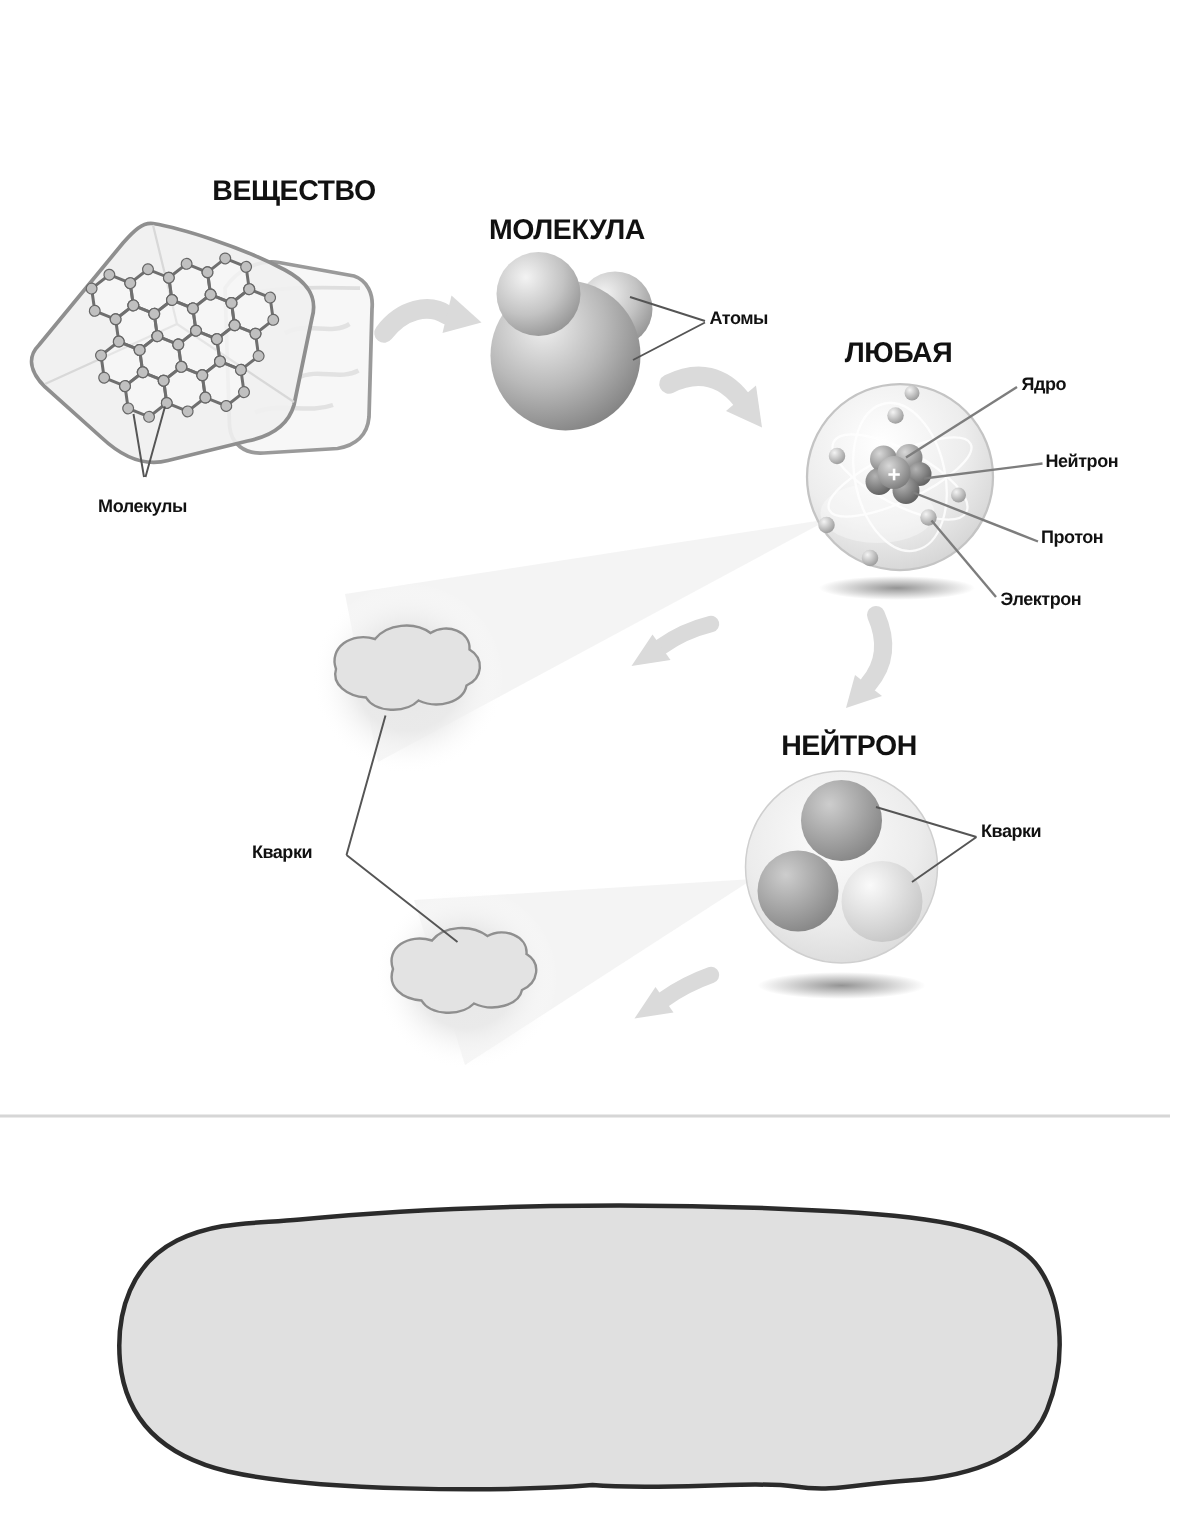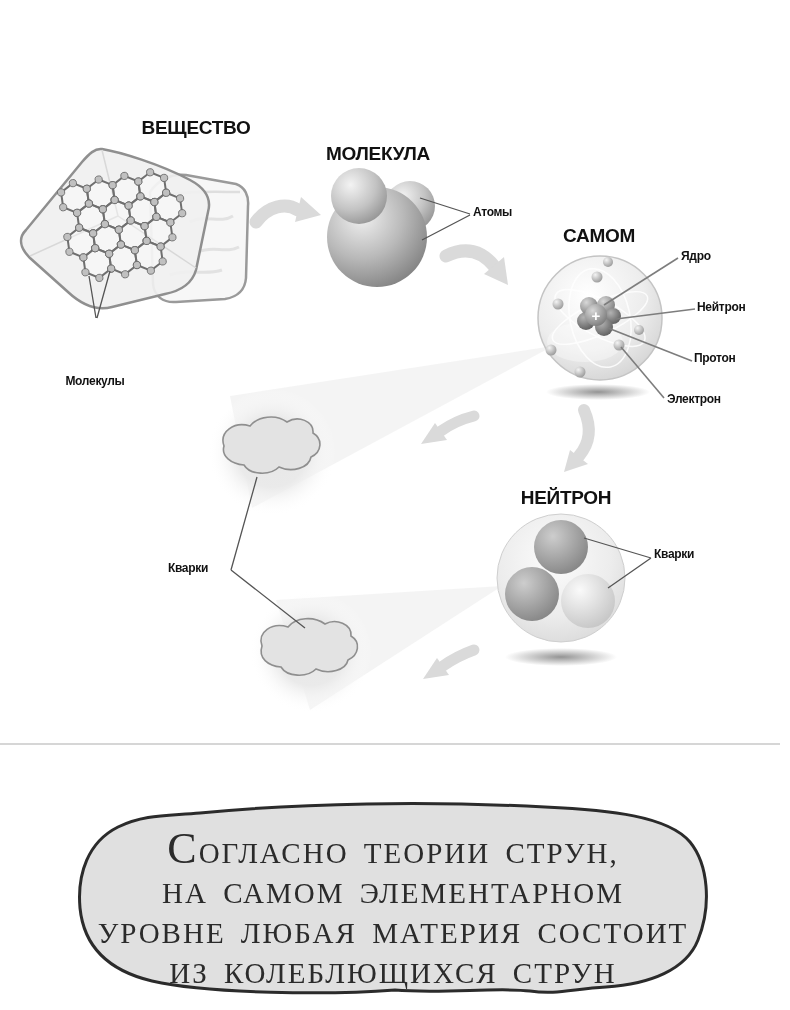--- a/index.html
+++ b/index.html
@@ -209,36 +209,30 @@
   <line x1="0" y1="744" x2="780" y2="744" stroke="#d6d6d6" stroke-width="2"></line>
 
   <path d="M200,813 C300,803 430,801 545,807 C610,810 668,816 690,842 C708,864 712,905 698,940
            C686,970 650,984 606,987 C572,989 556,995 530,991 C500,987 440,994 395,990
            C330,995 210,994 152,981 C110,971 84,948 80,908 C77,874 88,842 118,827
            C145,814 168,816 200,813 Z" fill="#e0e0e0" stroke="#2b2b2b" stroke-width="3"></path>
 </svg>
 
 
 <div class="abs ctr h" style="left:148px;top:117px;margin-left:48px;">ВЕЩЕСТВО</div>
-<div class="abs ctr lbl" style="left:95px;top:330px;margin-top:44px;">Молекулы</div>
+<div class="abs ctr lbl" style="left:95px;top:330px;">Молекулы</div>
 
 <div class="abs ctr h" style="left:378px;top:143px;">МОЛЕКУЛА</div>
 <div class="abs lbl" style="left:473px;top:205px;">Атомы</div>
 
-<div class="abs ctr h" style="left:599px;top:225px;">САМОМ</div>
+<div class="abs ctr h" style="left:599px;top:225px;">ЛЮБАЯ</div>
 <div class="abs lbl" style="left:681px;top:249px;">Ядро</div>
 <div class="abs lbl" style="left:697px;top:300px;">Нейтрон</div>
 <div class="abs lbl" style="left:694px;top:351px;text-align:right;">Протон</div>
 <div class="abs lbl" style="left:667px;top:392px;">Электрон</div>
 
 <div class="abs ctr h" style="left:566px;top:487px;">НЕЙТРОН</div>
 <div class="abs lbl" style="left:654px;top:547px;">Кварки</div>
 
 <div class="abs ctr lbl" style="left:188px;top:561px;">Кварки</div>
 
-<div class="caption-box">
-  <div class="cap-line">СОГЛАСНО ТЕОРИИ СТРУН,</div>
-  <div class="cap-line">НА САМОМ ЭЛЕМЕНТАРНОМ</div>
-  <div class="cap-line">УРОВНЕ ЛЮБАЯ МАТЕРИЯ СОСТОИТ</div>
-  <div class="cap-line">ИЗ КОЛЕБЛЮЩИХСЯ СТРУН</div>
+
 </div>
 
-</div>
-
 </body></html>

